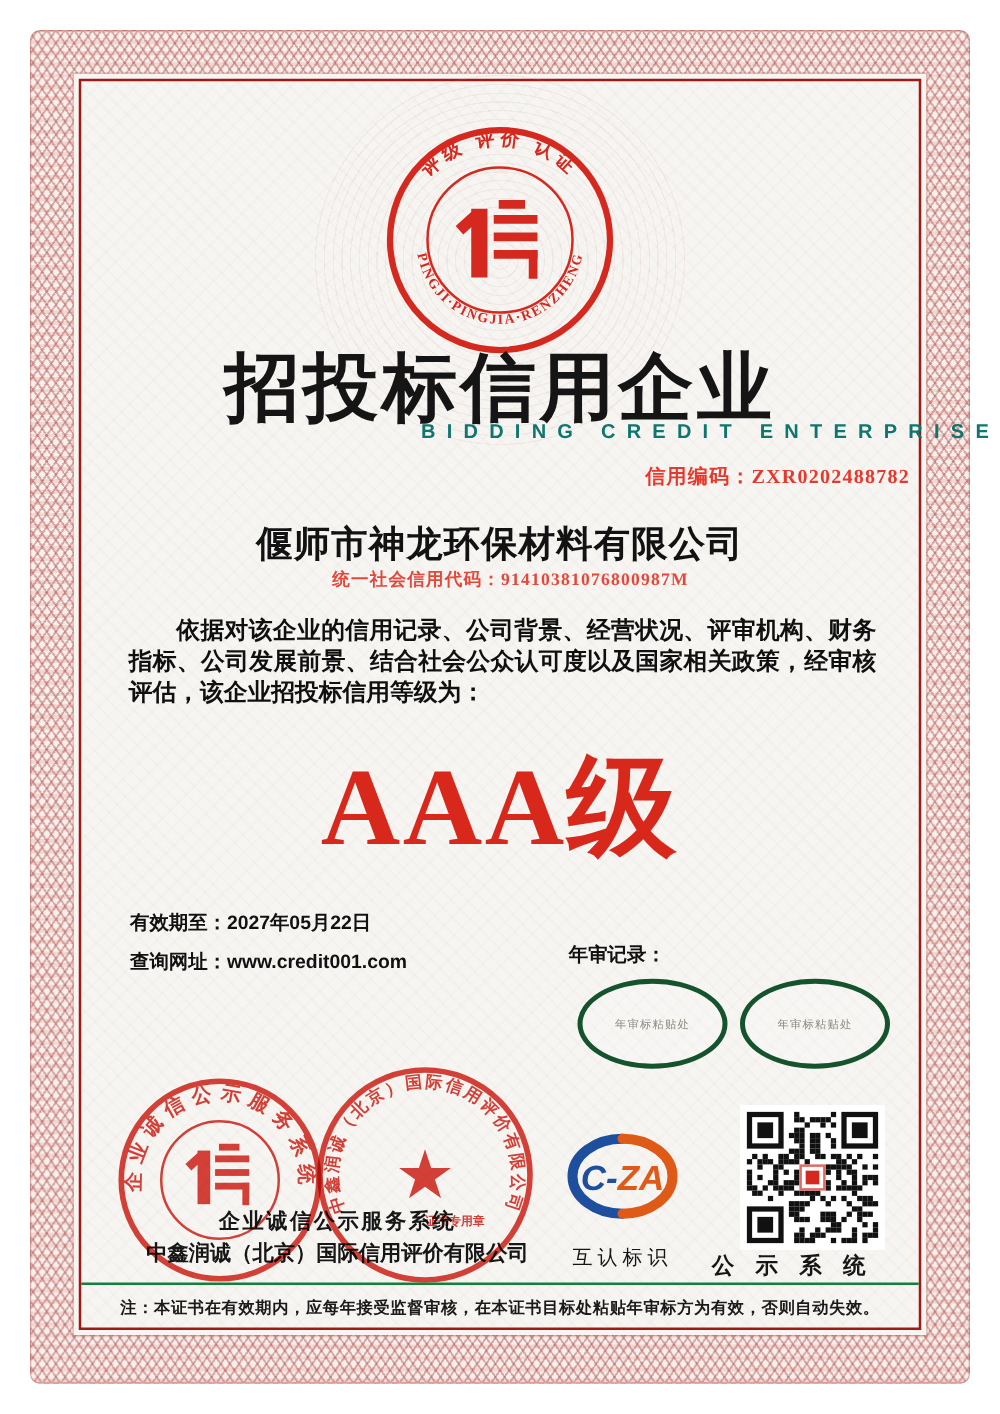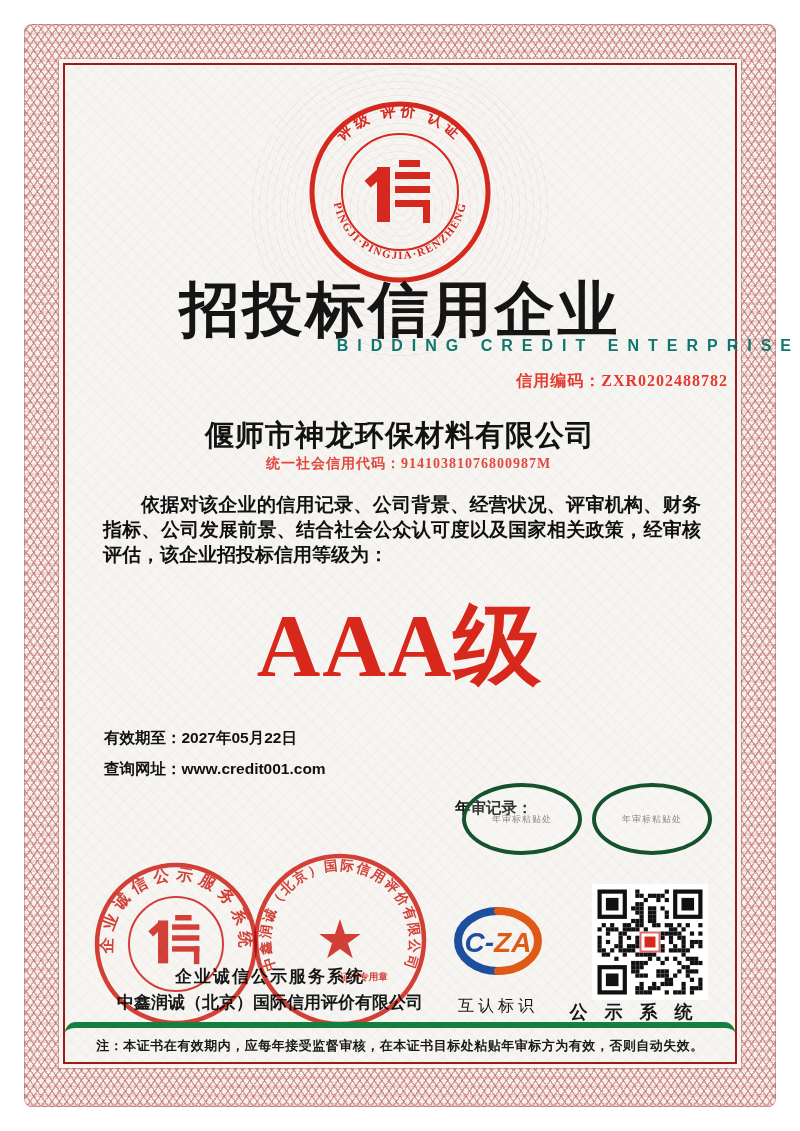--- a/index.html
+++ b/index.html
@@ -59,21 +59,21 @@
     text-align:justify;text-indent:2em;font-family:"Liberation Serif",serif;}
   .rating{position:absolute;left:0;right:0;top:586px;text-align:center;
     font-size:88px;font-weight:900;color:#d8281c;letter-spacing:2px;
     font-family:"Liberation Serif",serif;}
 
   
   .details{position:absolute;left:104px;top:728px;}
   .drow{height:31px;font-size:15.5px;font-weight:800;color:#111;
     font-family:"Liberation Sans",sans-serif;}
   .drow .dv{font-weight:800;}
-  .review-label{position:absolute;left:455px;top:754px;font-size:15.5px;font-weight:800;color:#111;margin-top:44px;}
+  .review-label{position:absolute;left:455px;top:754px;font-size:15.5px;font-weight:800;color:#111;}
   .oval{position:absolute;width:112px;height:64px;border:4px solid #14532d;border-radius:50%;
     display:flex;align-items:center;justify-content:center;
     font-size:9px;color:#8d897f;letter-spacing:1px;background:rgba(255,255,255,.15);}
   .oval1{left:462px;top:783px;}
   .oval2{left:592px;top:783px;}
 
   
   .caption1{position:absolute;left:120px;width:300px;top:965px;text-align:center;
     font-size:17px;font-weight:900;color:#161616;letter-spacing:2px;
     font-family:"Liberation Serif",serif;}
@@ -86,21 +86,21 @@
 
   .mutual{position:absolute;left:448px;top:900px;width:100px;height:86px;}
   .mutual-label{position:absolute;left:436px;width:124px;top:996px;text-align:center;
     font-size:16px;font-weight:400;color:#161616;letter-spacing:4px;}
   .qr{position:absolute;left:592px;top:884px;width:116px;height:116px;background:#fff;}
   .qr-label{position:absolute;left:562px;width:144px;top:1000px;text-align:center;
     font-size:18px;font-weight:900;color:#161616;letter-spacing:6px;}
 
   
   .footer-strip{position:absolute;left:0;right:0;bottom:0;height:36px;
-    border-top:6px solid #15803d;display:flex;align-items:center;justify-content:center;border-radius:11px;}
+    border-top:2px solid #15803d;display:flex;align-items:center;justify-content:center;}
   .footer-note{font-size:13px;font-weight:800;color:#1a1a1a;letter-spacing:.5px;
     font-family:"Liberation Serif",serif;}
 </style>
 </head>
 <body>
 
 <div class="cert">
 
   <div class="band"></div>
   <div class="interior"></div>

